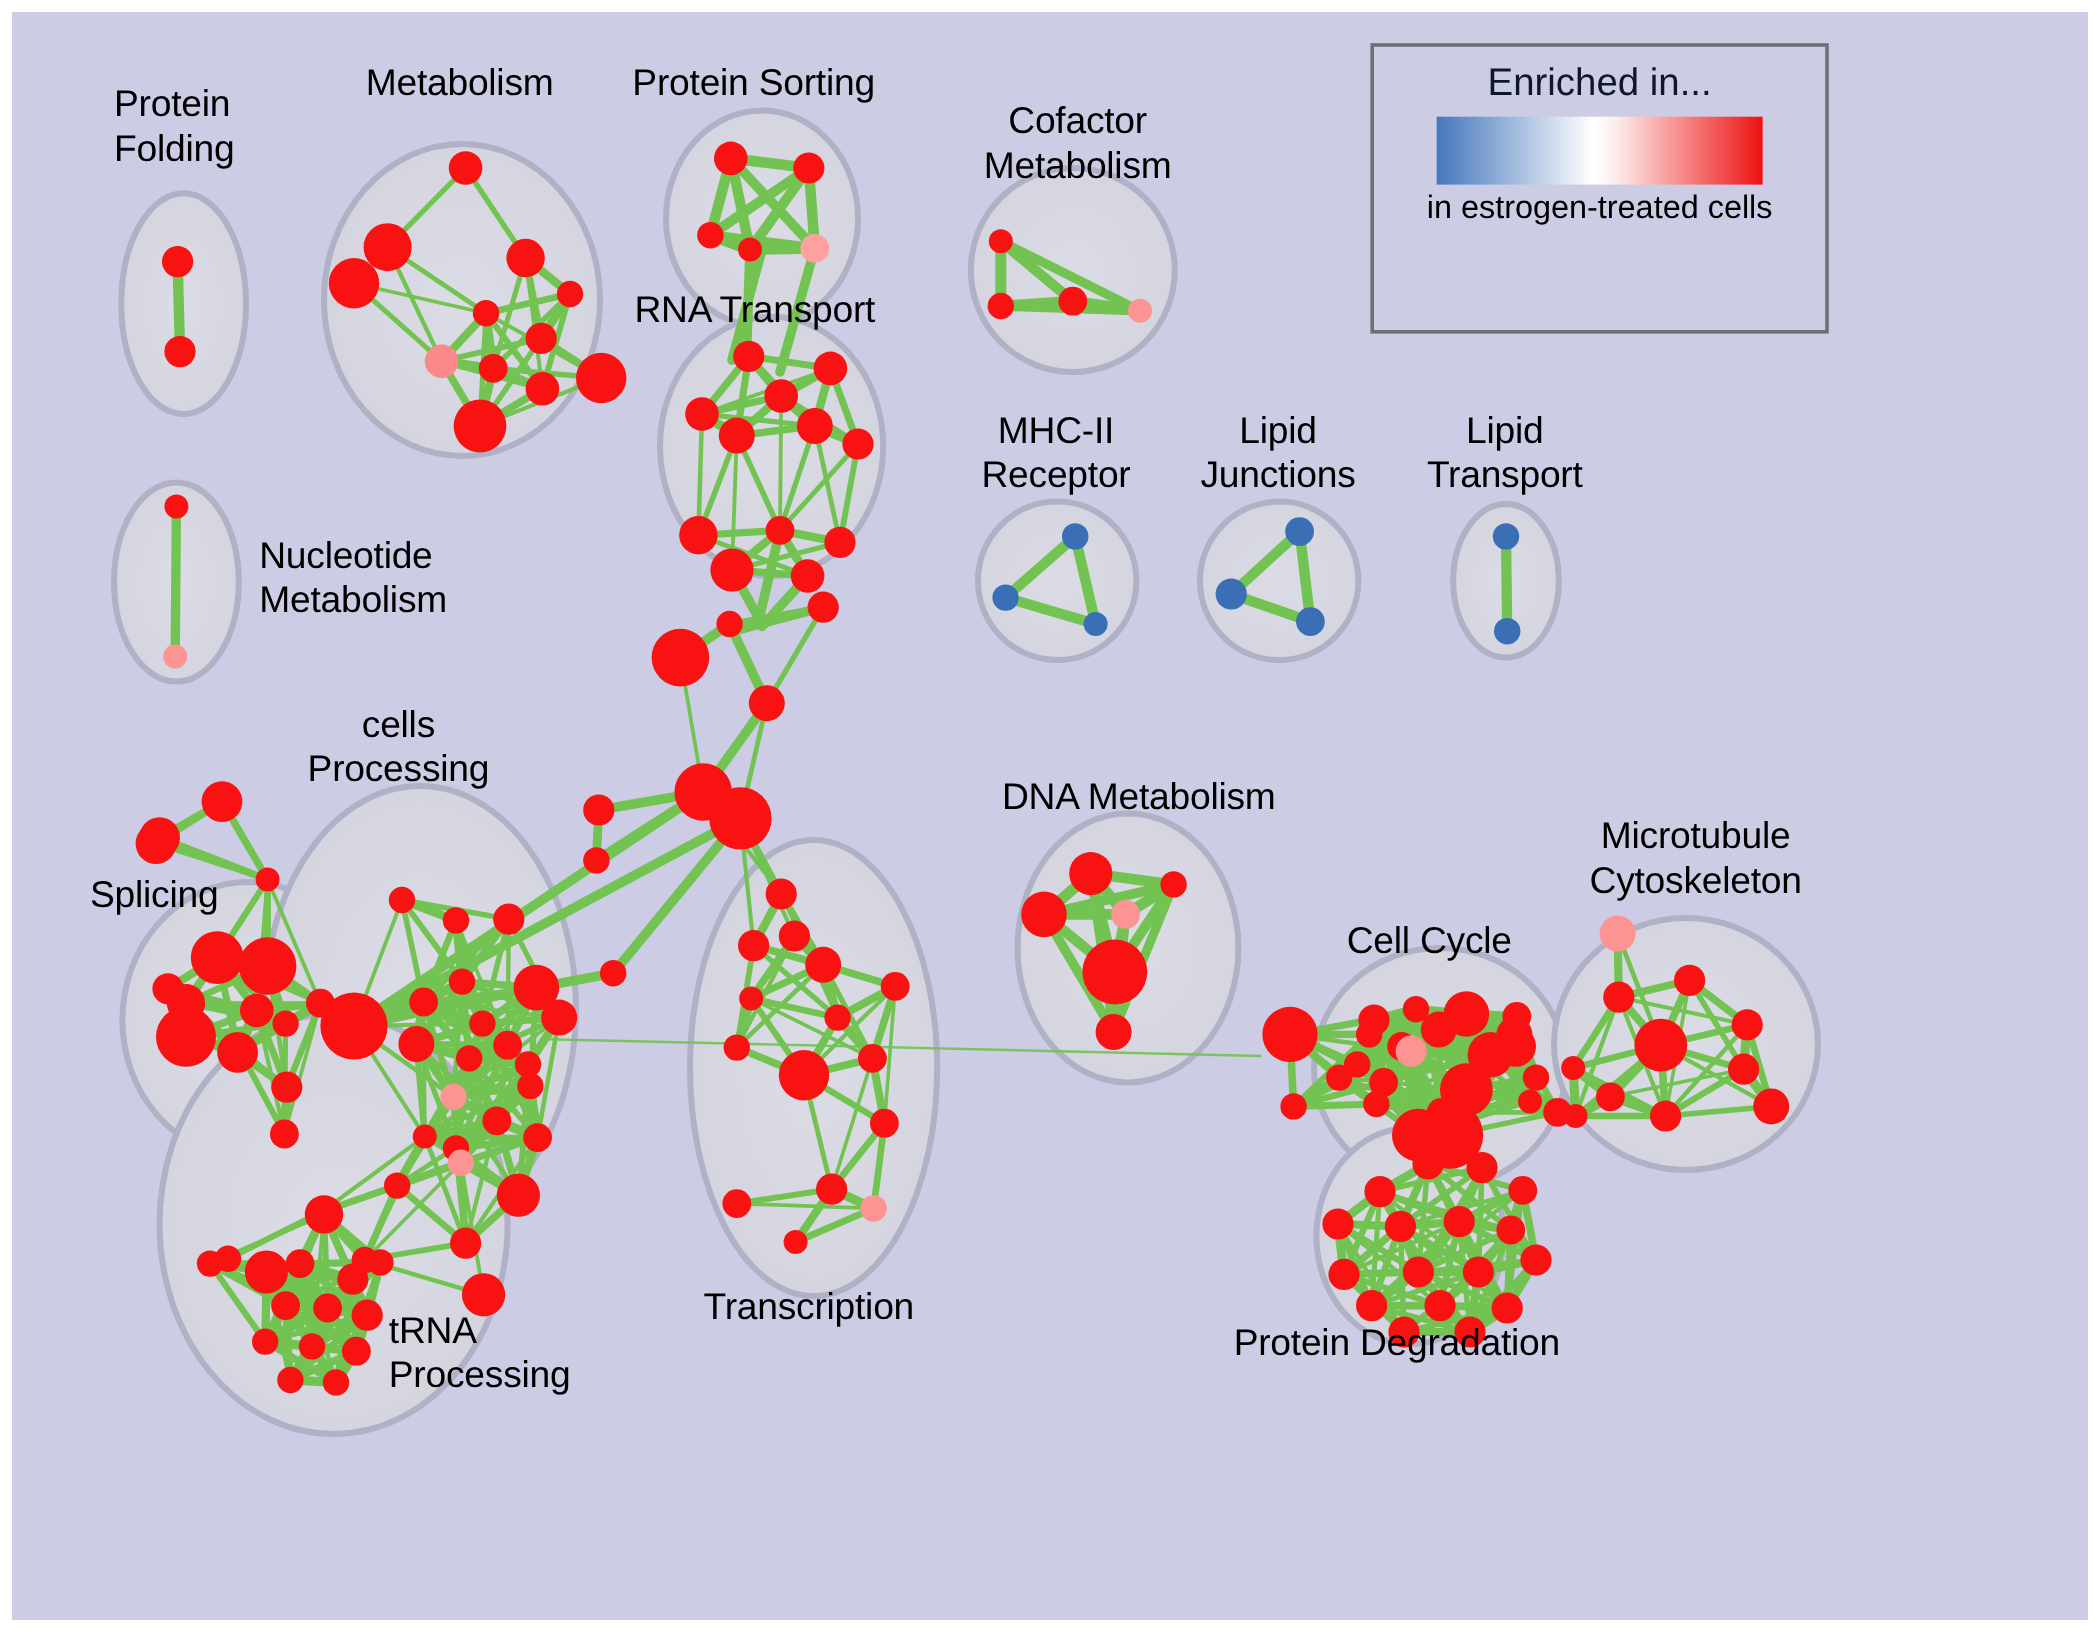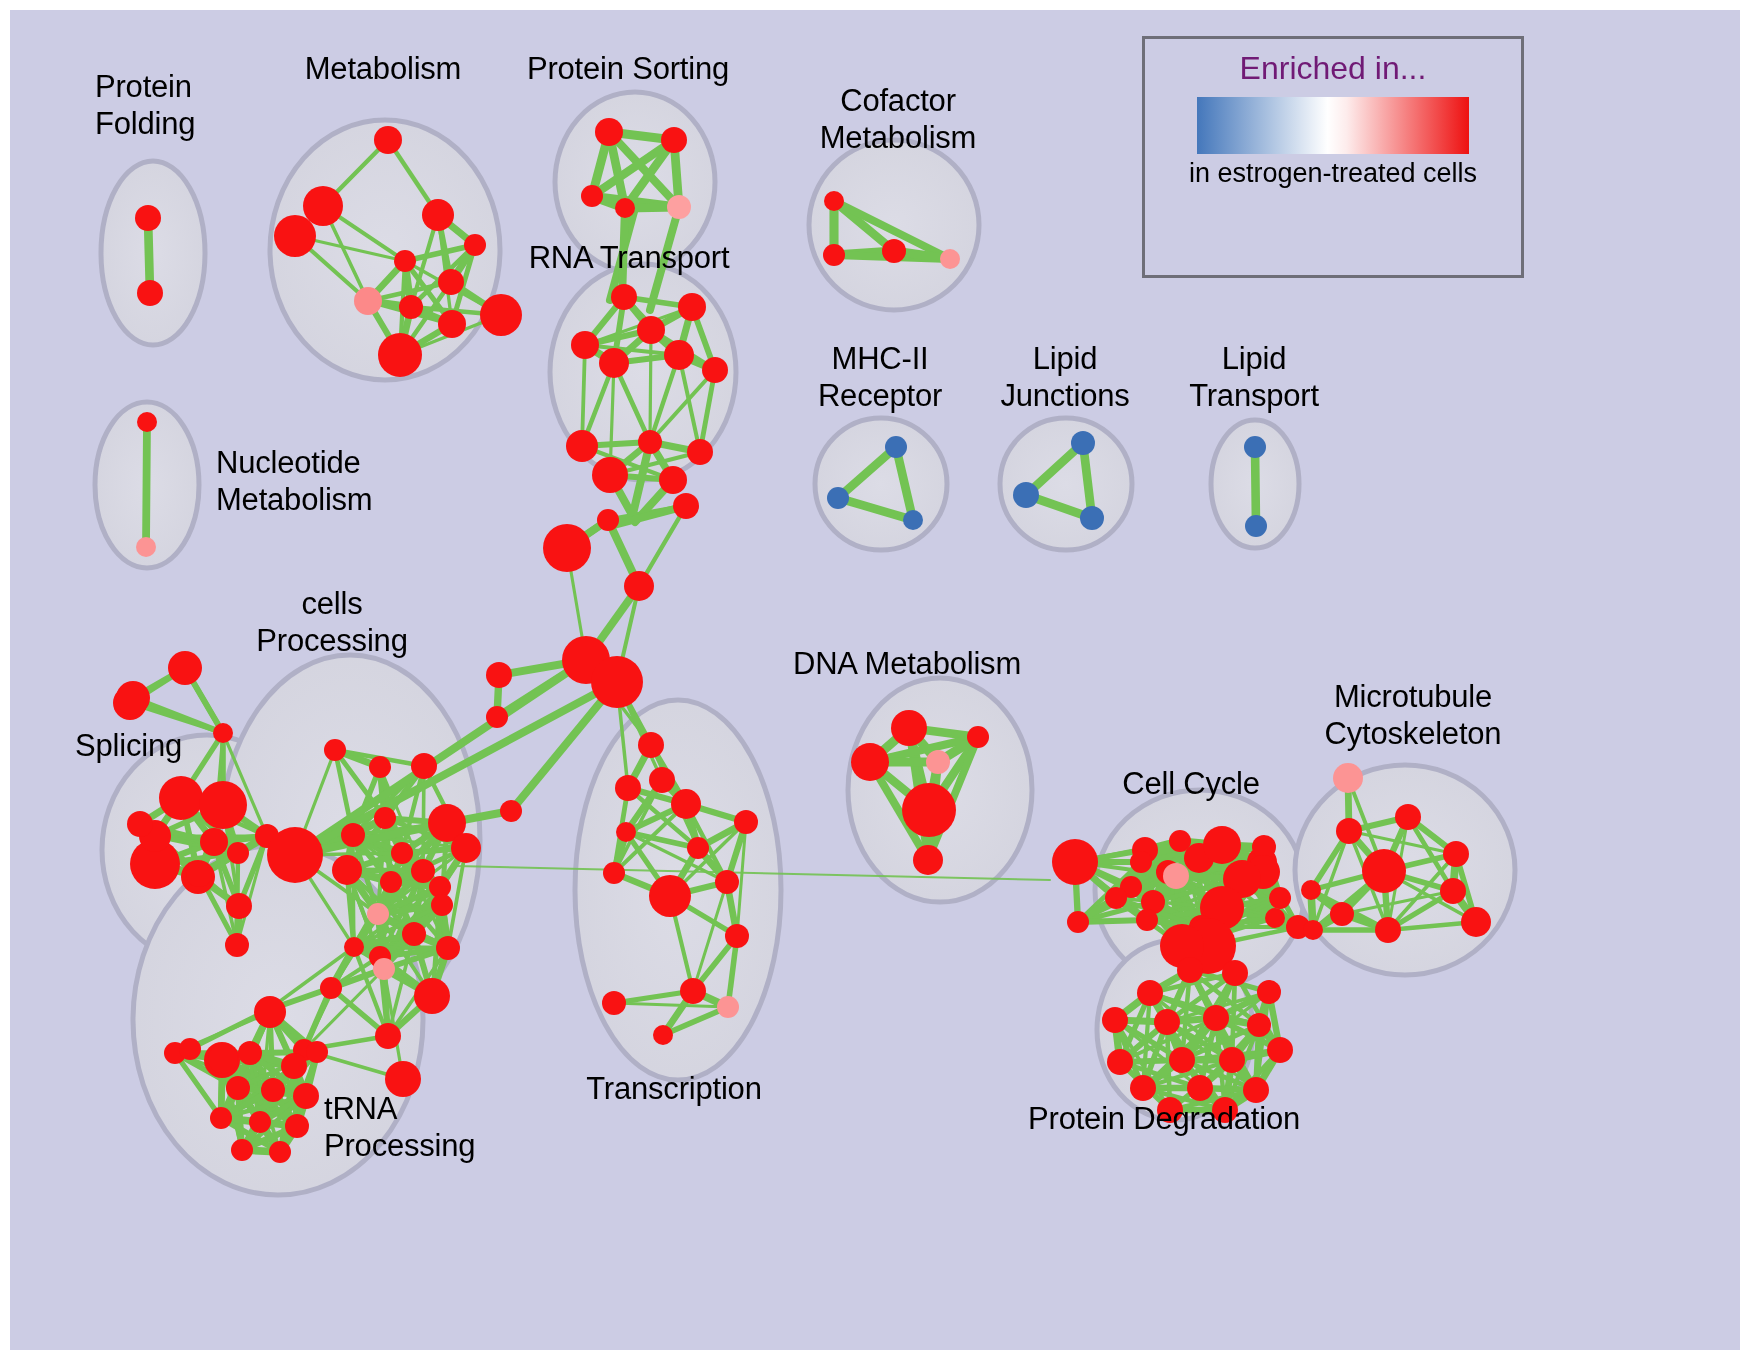--- a/index.html
+++ b/index.html
@@ -7,21 +7,21 @@
   body{width:1750px;height:1360px;font-family:"Liberation Sans",sans-serif;overflow:hidden;}
   #root{position:relative;width:1546px;height:1360px;background:#ffffff;}
   #canvas{position:absolute;left:10px;top:10px;width:1730px;height:1340px;background:#ccccE4;}
   #net{position:absolute;left:0;top:0;width:1730px;height:1340px;display:block;}
   .clabel{position:absolute;color:#000;font-family:"Liberation Sans",sans-serif;
           font-size:31px;line-height:37px;white-space:pre;letter-spacing:-0.2px;}
   .clabel.ctr{text-align:center;transform:translateX(-50%);}
   .clabel.lft{text-align:left;}
   #legend{position:absolute;box-sizing:border-box;background:#ccccE4;
           border:3px solid #6e6e78;}
-  #legend .ltitle{text-align:center;font-size:32px;color:#701a75;margin-top:11px;}
+  #legend .ltitle{text-align:center;font-size:32px;color:#0f172a;margin-top:11px;}
   #legend .bar{height:57px;margin:10px auto 0 auto;border:0;}
   #legend .ends{display:flex;justify-content:space-between;font-size:32px;color:#000;margin-top:4px;}
   #legend .sub{text-align:center;font-size:27px;color:#000;line-height:33px;margin-top:3px;}
 </style>
 </head>
 <body>
 
 <div id="root">
   <div id="canvas">
 
@@ -966,21 +966,21 @@
         <div class="clabel ctr" style="left: 373px; top: 40px;"><div>Metabolism</div></div>
         <div class="clabel ctr" style="left: 618px; top: 40px;"><div>Protein Sorting</div></div>
         <div class="clabel ctr" style="left: 619px; top: 229px;"><div>RNA Transport</div></div>
         <div class="clabel ctr" style="left: 888px; top: 72px;"><div>Cofactor</div><div>Metabolism</div></div>
         <div class="clabel ctr" style="left: 870px; top: 330px;"><div>MHC-II</div><div>Receptor</div></div>
         <div class="clabel ctr" style="left: 1055px; top: 330px;"><div>Lipid</div><div>Junctions</div></div>
         <div class="clabel ctr" style="left: 1244px; top: 330px;"><div>Lipid</div><div>Transport</div></div>
         <div class="clabel lft" style="left: 206px; top: 434px;"><div>Nucleotide</div><div>Metabolism</div></div>
         <div class="clabel ctr" style="left: 322px; top: 575px;"><div>cells</div><div>Processing</div></div>
         <div class="clabel lft" style="left: 65px; top: 717px;"><div>Splicing</div></div>
-        <div class="clabel ctr" style="left: 897px; top: 635px;"><div>DNA Metabolism</div></div>
+        <div class="clabel ctr" style="left: 939px; top: 635px;"><div>DNA Metabolism</div></div>
         <div class="clabel ctr" style="left: 1403px; top: 668px;"><div>Microtubule</div><div>Cytoskeleton</div></div>
         <div class="clabel ctr" style="left: 1181px; top: 755px;"><div>Cell Cycle</div></div>
         <div class="clabel ctr" style="left: 664px; top: 1060px;"><div>Transcription</div></div>
         <div class="clabel lft" style="left: 314px; top: 1080px;"><div>tRNA</div><div>Processing</div></div>
         <div class="clabel ctr" style="left: 1154px; top: 1090px;"><div>Protein Degradation</div></div>
       </div>
 
     <div id="legend" style="left: 1132px; top: 26px; width: 382px; height: 242px;">
       <div class="ltitle">Enriched in...</div>
       <div class="bar" style="width: 272px;">

